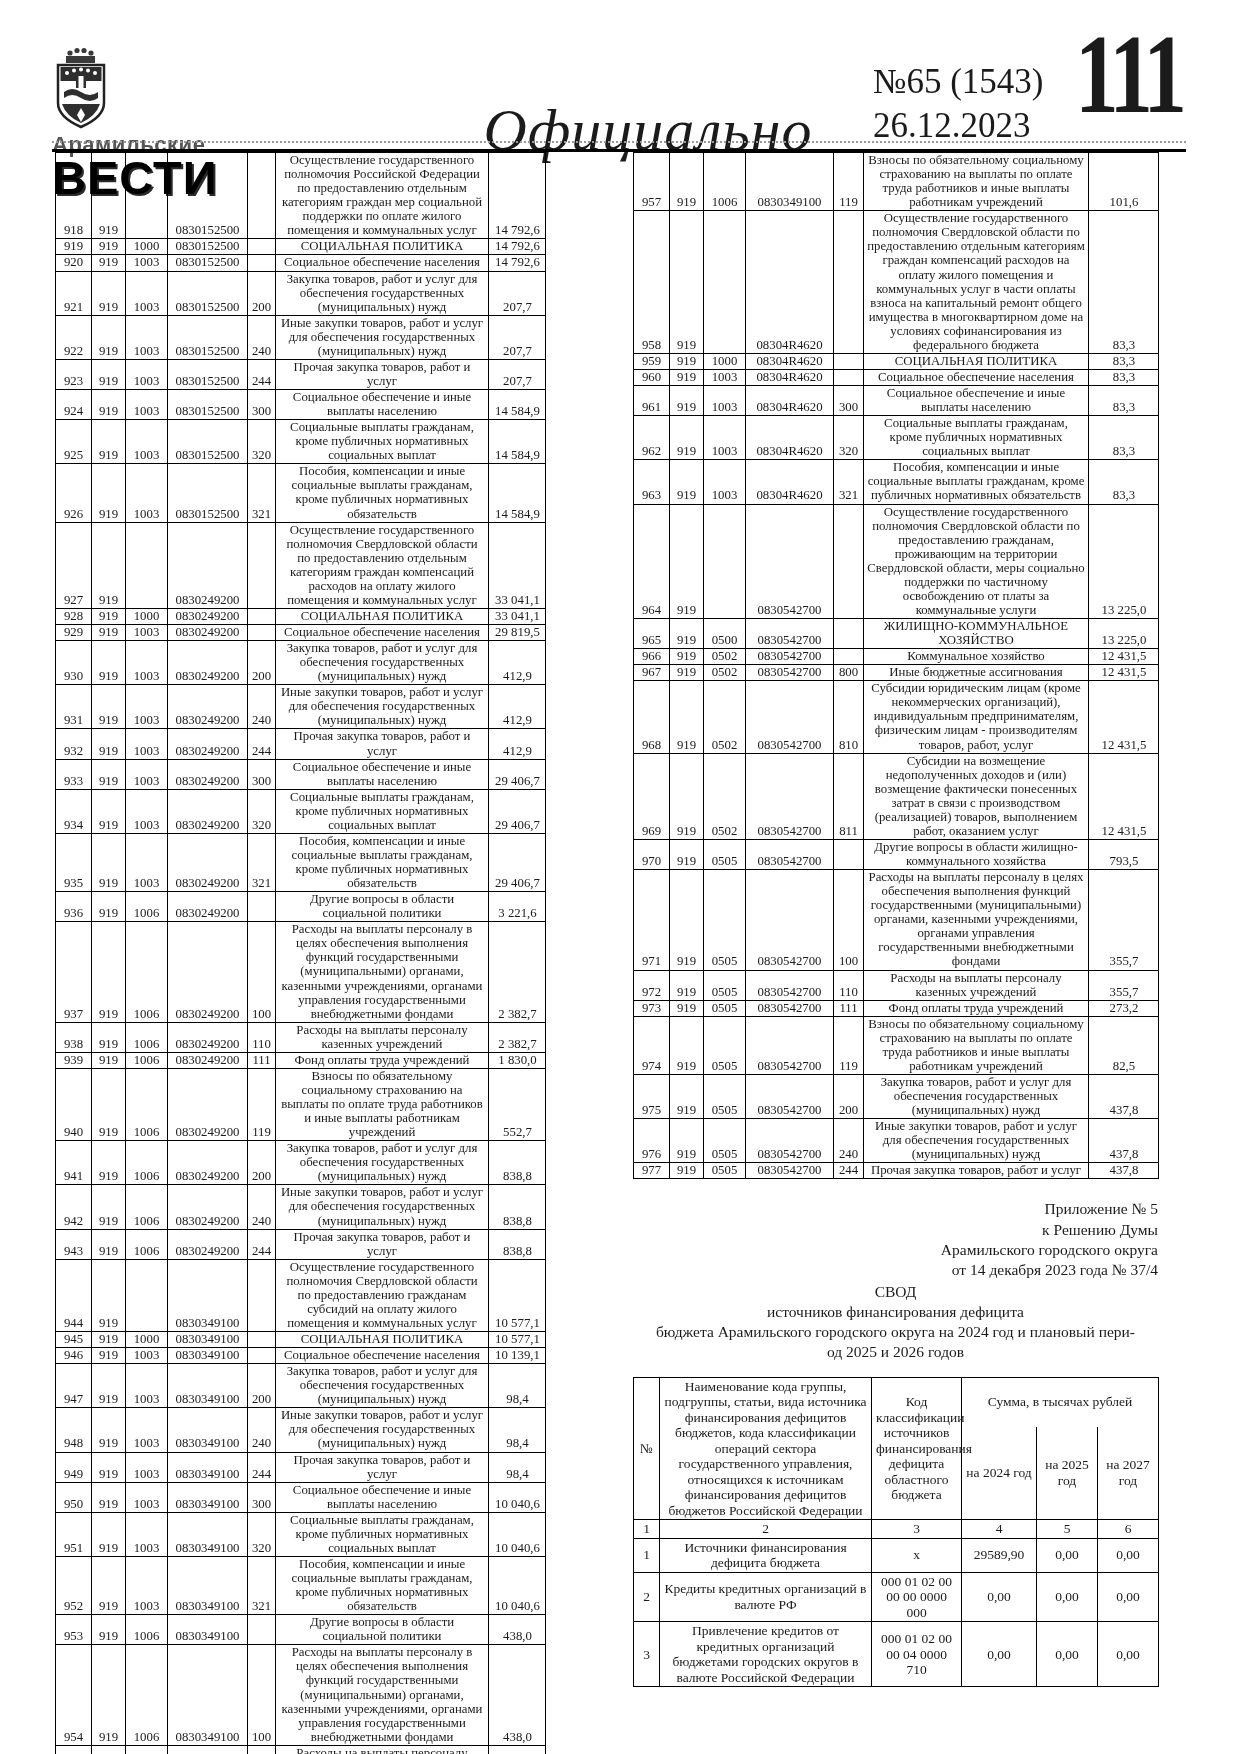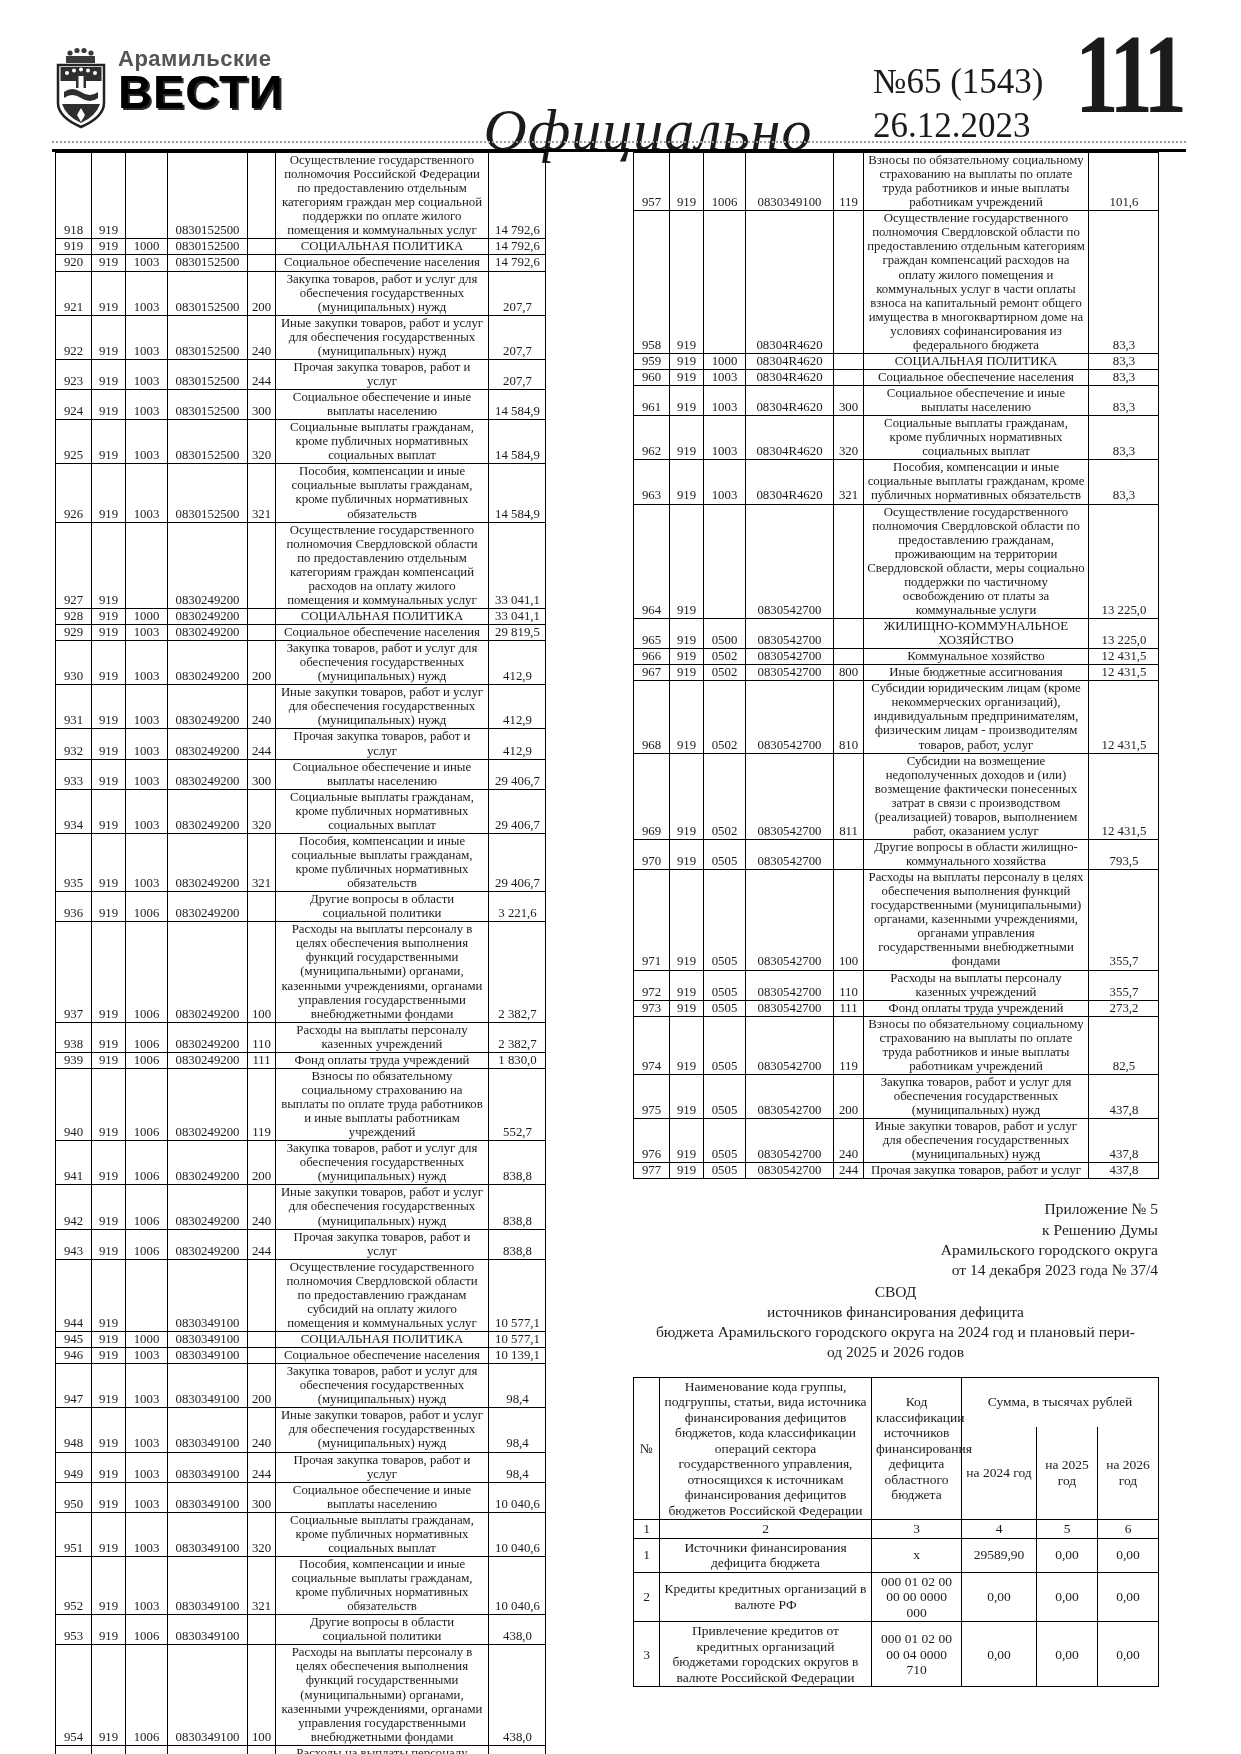--- a/index.html
+++ b/index.html
@@ -1,19 +1,19 @@
 <!DOCTYPE html>
 <html><head>
 <meta charset="utf-8">
 <style>
   html,body{margin:0;padding:0;background:#e8e8e8;}
   .page{position:relative;width:1241px;height:1754px;background:#fff;
         font-family:"Liberation Serif",serif;color:#1b1b1b;overflow:hidden;margin:0 auto;}
   
-  .logo{position:absolute;left:52px;top:46px;display:flex;align-items:flex-start;}
+  .logo{position:absolute;left:52px;top:46px;display:flex;align-items:flex-start;flex-direction:column;}
   .logo svg{display:block;margin-right:8px;}
   .brand-top{font-family:"Liberation Sans",sans-serif;font-weight:bold;font-size:22px;color:#555;letter-spacing:.5px;}
   .brand-bottom{font-family:"Liberation Sans",sans-serif;font-weight:bold;font-size:47px;line-height:.85;
                 color:#000000;text-shadow:2px 2px 0 #2b2b2b;letter-spacing:1px;}
   .section-title{position:absolute;left:408px;top:52px;width:480px;text-align:center;
                  font-style:italic;font-size:60px;letter-spacing:1px;margin-top:44px;}
   .issue-block{position:absolute;left:873px;top:60px;width:190px;text-align:left;font-size:35px;line-height:1.25;}
   .page-num{position:absolute;left:1075px;top:18px;font-size:112px;font-weight:bold;line-height:1;
             transform:scaleX(.78);transform-origin:left top;letter-spacing:-6px;}
   .dotted-rule{position:absolute;left:52px;top:141px;width:1134px;border-top:2px dotted #9a9a9a;}
@@ -672,21 +672,21 @@
       <thead>
         <tr>
           <th rowspan="2">№</th>
           <th rowspan="2">Наименование кода группы, подгруппы, статьи, вида источника финансирования дефицитов бюджетов, кода классификации операций сектора  государственного управления, относящихся к источникам финансирования дефицитов бюджетов Российской Федерации</th>
           <th rowspan="2">Код классификации источников финансирования дефицита областного бюджета</th>
           <th colspan="3" class="no-b">Сумма, в тысячах рублей</th>
         </tr>
         <tr>
           <th class="no-t">на 2024 год</th>
           <th class="no-t">на 2025 год</th>
-          <th class="no-t">на 2026 год</th>
+          <th class="no-t">на 2027 год</th>
         </tr>
         <tr>
           <th>1</th>
           <th>2</th>
           <th>3</th>
           <th>4</th>
           <th>5</th>
           <th>6</th>
         </tr>
       </thead>

